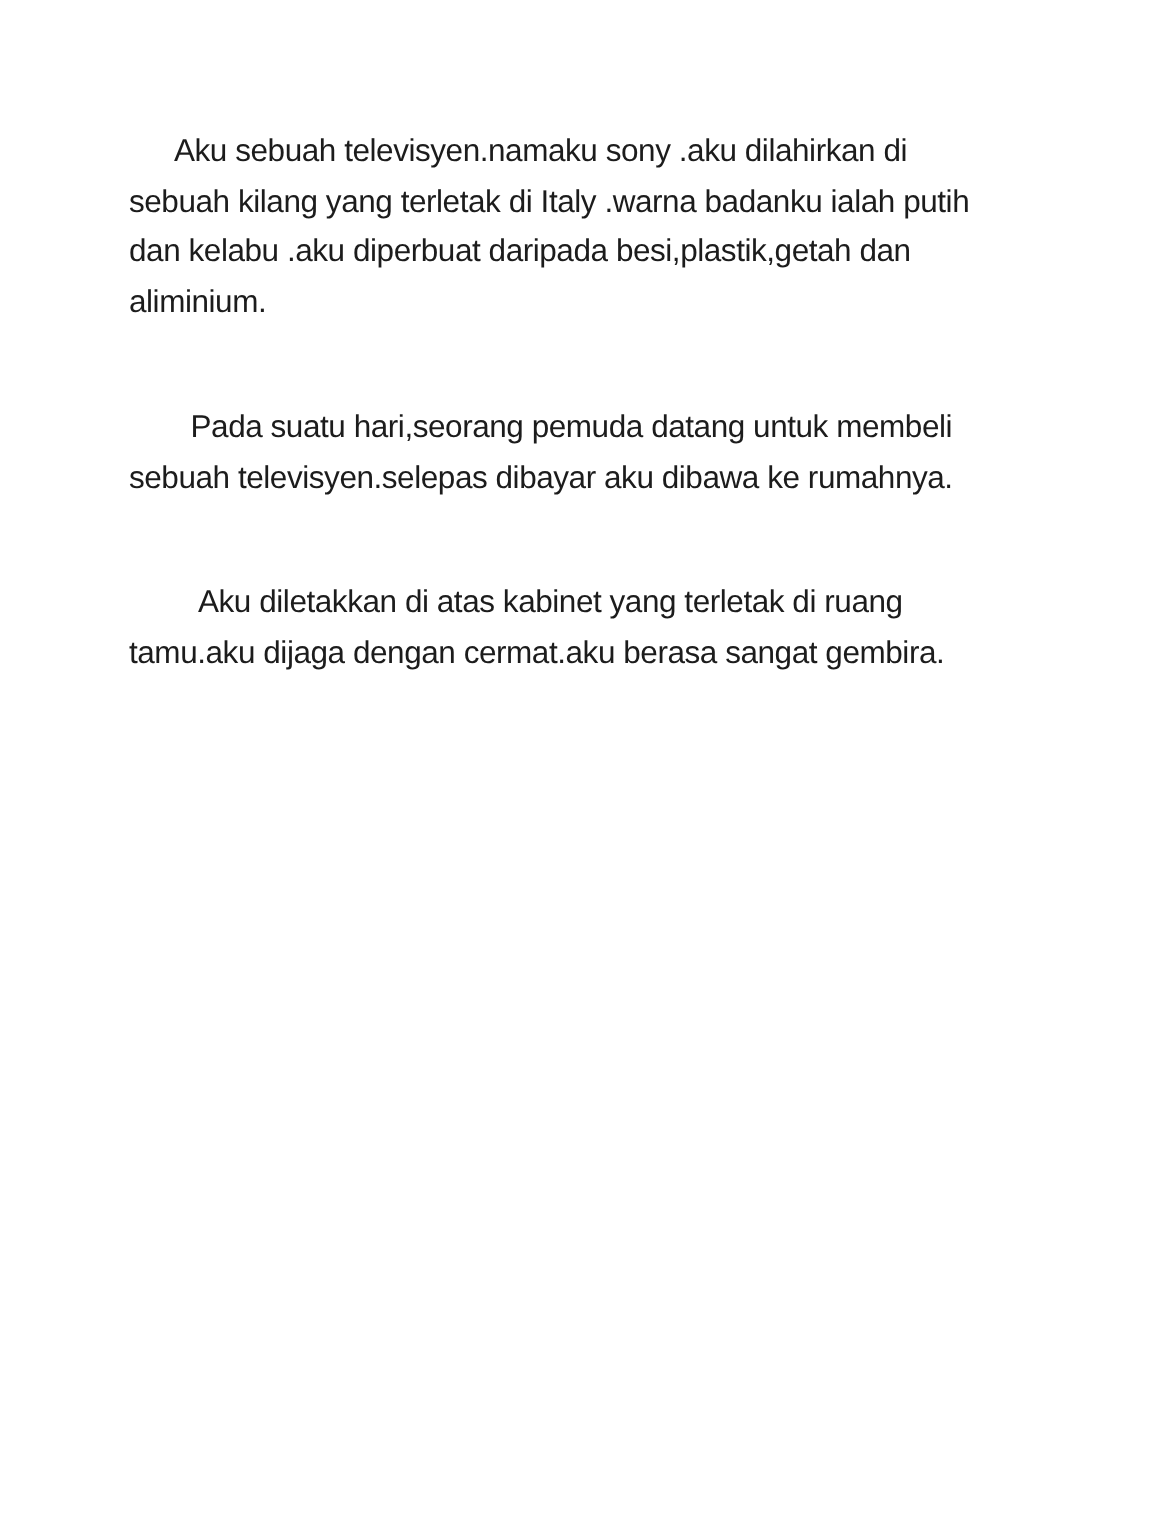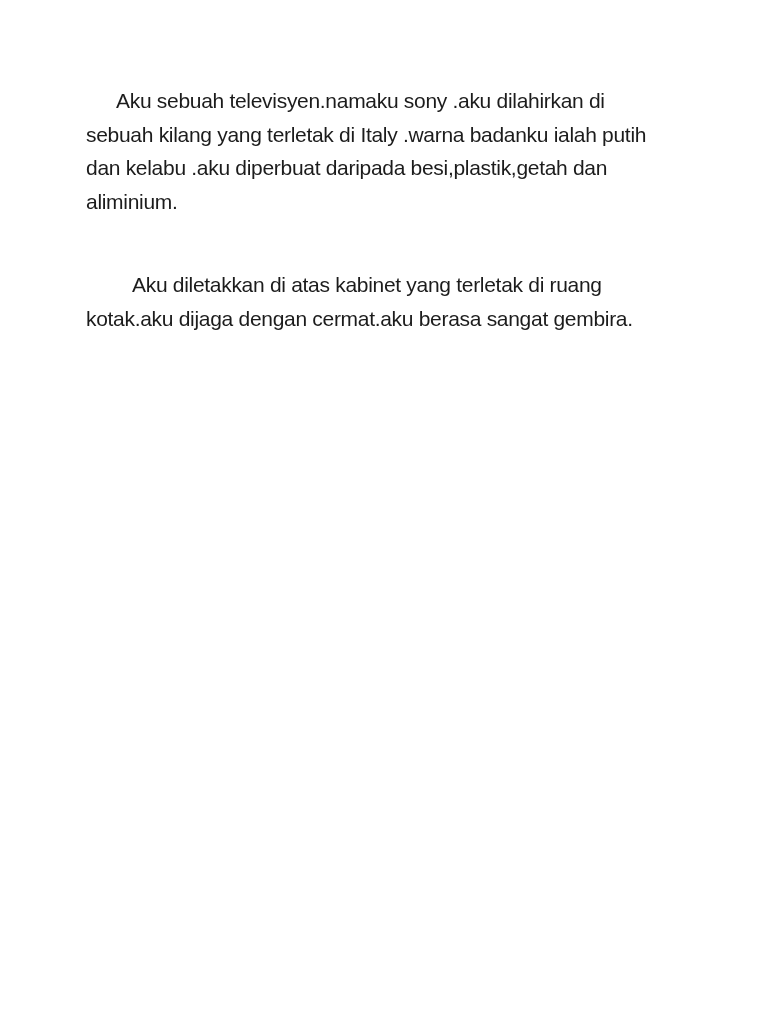--- a/index.html
+++ b/index.html
@@ -32,16 +32,18 @@
 </style>
 </head>
 <body>
 
 <div class="page">
   <div class="content" id="paragraphs">
       <p class="para" style="text-indent: 30px;">Aku sebuah televisyen.namaku sony .aku dilahirkan di
 sebuah kilang yang terletak di Italy .warna badanku ialah putih
 dan kelabu .aku diperbuat daripada besi,plastik,getah dan
 aliminium.</p>
+      <p class="para" style="text-indent: 41px;">Pada suatu hari,seorang pemuda datang untuk membeli
+sebuah televisyen.selepas dibayar aku dibawa ke rumahnya.</p>
       <p class="para" style="text-indent: 46px;">Aku diletakkan di atas kabinet yang terletak di ruang
-kotak.aku dijaga dengan cermat.aku berasa sangat gembira.</p>
+tamu.aku dijaga dengan cermat.aku berasa sangat gembira.</p>
     </div>
 </div>
 
 </body></html>

